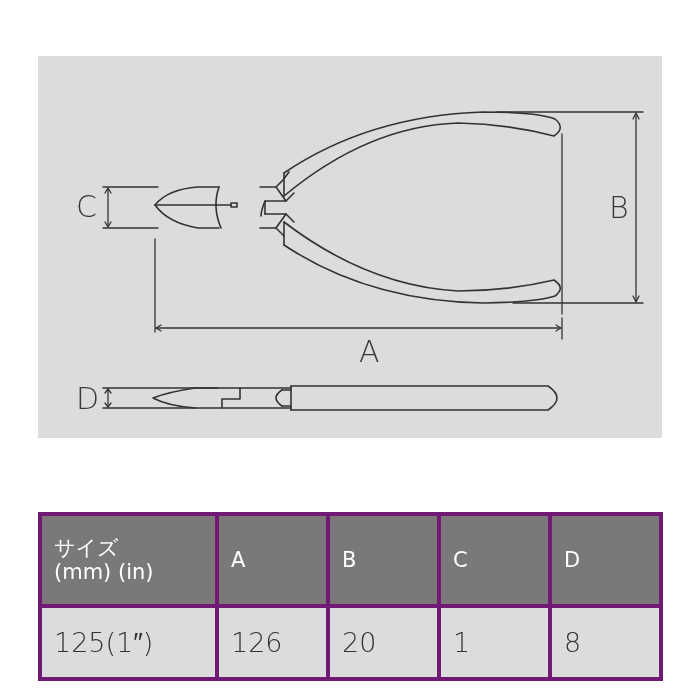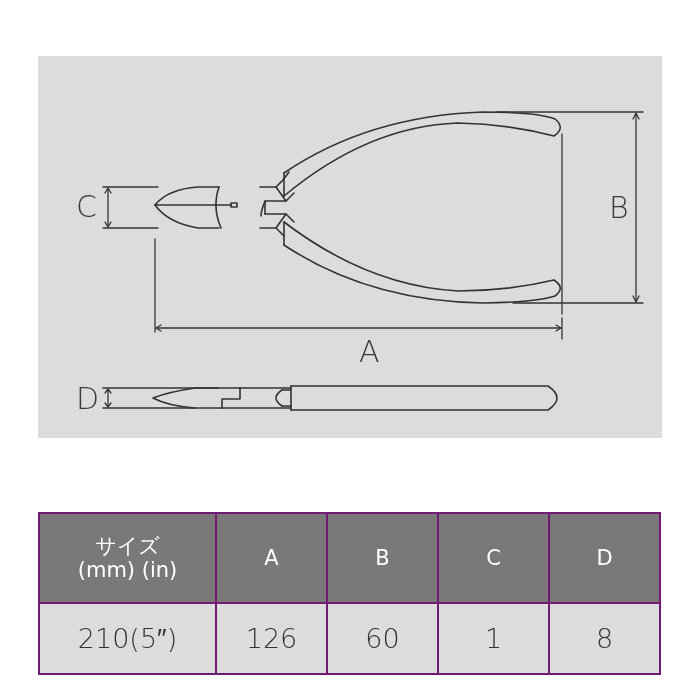--- a/index.html
+++ b/index.html
@@ -1,21 +1,21 @@
 <!DOCTYPE html>
 <html><head>
 <meta charset="utf-8">
 <style>
   html, body { margin:0; padding:0; background:#ffffff; }
   body { width:700px; height:700px; position:relative; overflow:hidden; font-family:"DejaVu Sans", sans-serif; }
   .diagram-panel { position:absolute; left:38px; top:56px; width:624px; height:382px; background:#dcdcdc; }
   .diagram-panel svg { position:absolute; left:0; top:0; }
   .dim-label { position:absolute; font-family:"DejaVu Sans", sans-serif; font-weight:200; color:#3a3a3a; font-size:30px; line-height:1; }
   .spec-table { position:absolute; left:38px; top:512px; width:623px; border-collapse:collapse; table-layout:fixed; }
-  .spec-table th, .spec-table td { border:2px solid #701a75; text-align:center; padding:12px; }
+  .spec-table th, .spec-table td { border:4px solid #701a75; text-align:left; padding:12px; }
   .spec-table th { background:#7a7878; color:#ffffff; font-weight:normal; height:64px; font-size:21px; line-height:1.15; }
   .spec-table td { background:#dcdcdc; color:#333333; height:45px; font-size:27px; font-weight:200; }
   .col0 { width:177px; } .col1 { width:111px; } .col2 { width:111px; } .col3 { width:111px; } .col4 { width:111px; }
 </style>
 </head>
 <body>
 
 <div class="diagram-panel">
   <svg width="624" height="382" viewBox="0 0 624 382" fill="none" stroke="#333" stroke-width="1.6" stroke-linecap="round" stroke-linejoin="round">
 
@@ -108,20 +108,20 @@
         <div>(mm) (in)</div>
       </th>
       <th>A</th>
       <th>B</th>
       <th>C</th>
       <th>D</th>
     </tr>
   </thead>
   <tbody>
     <tr>
-      <td>210(5″)</td>
+      <td>125(1″)</td>
       <td>126</td>
-      <td>60</td>
+      <td>20</td>
       <td>1</td>
       <td>8</td>
     </tr>
   </tbody>
 </table>
 
 </body></html>

